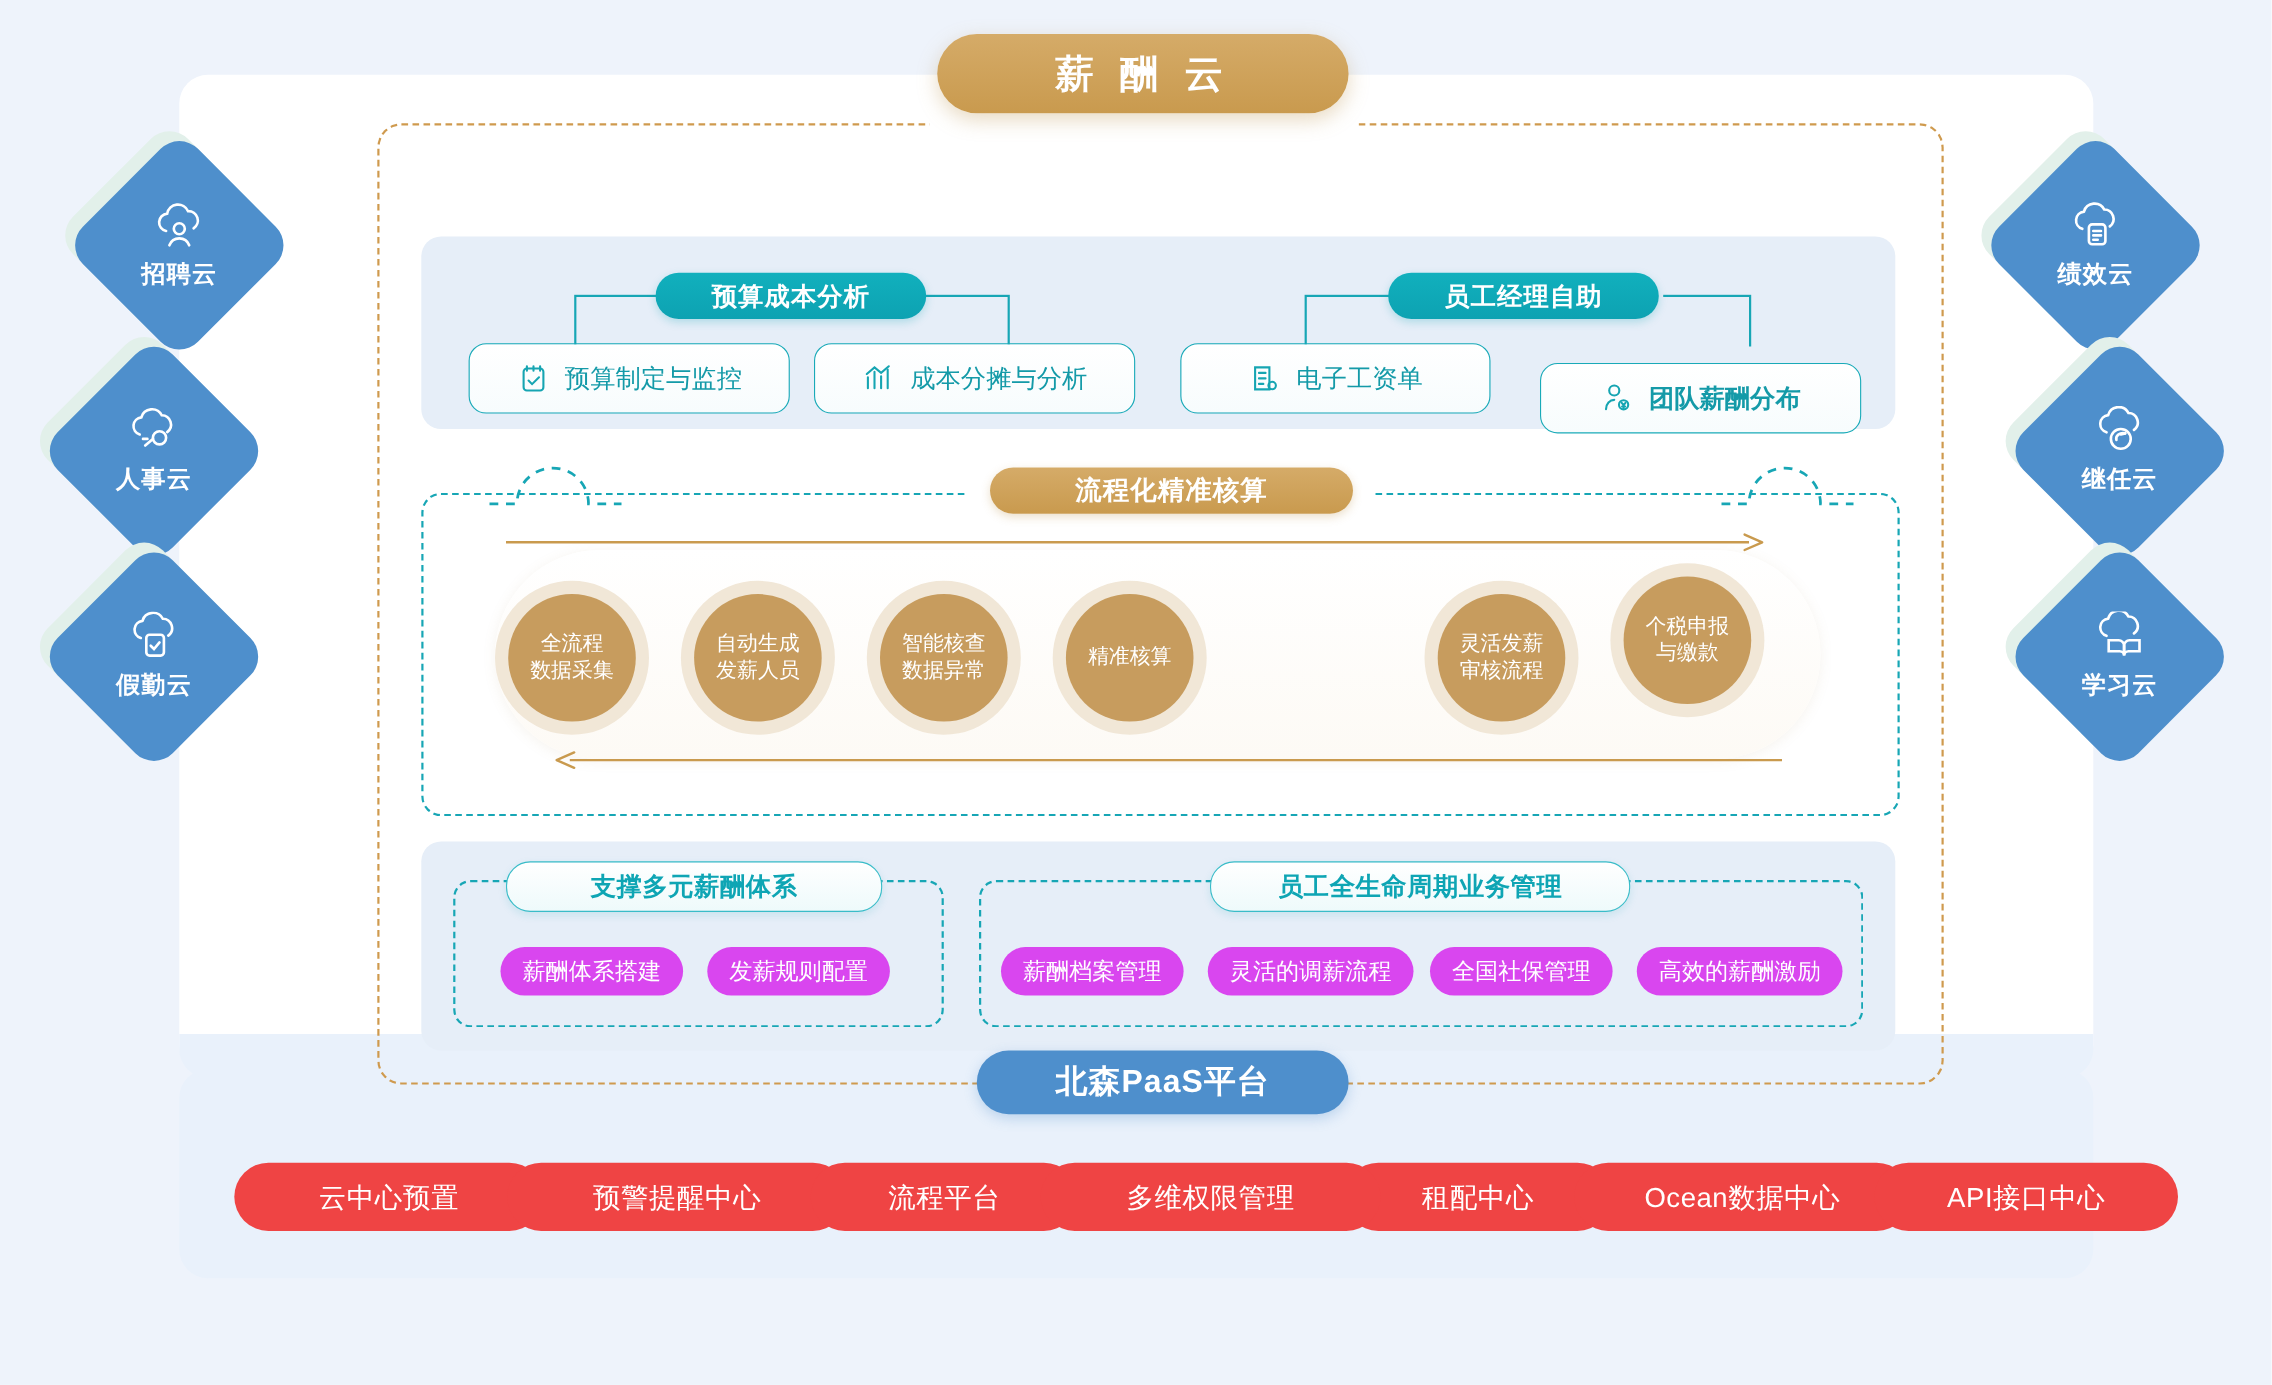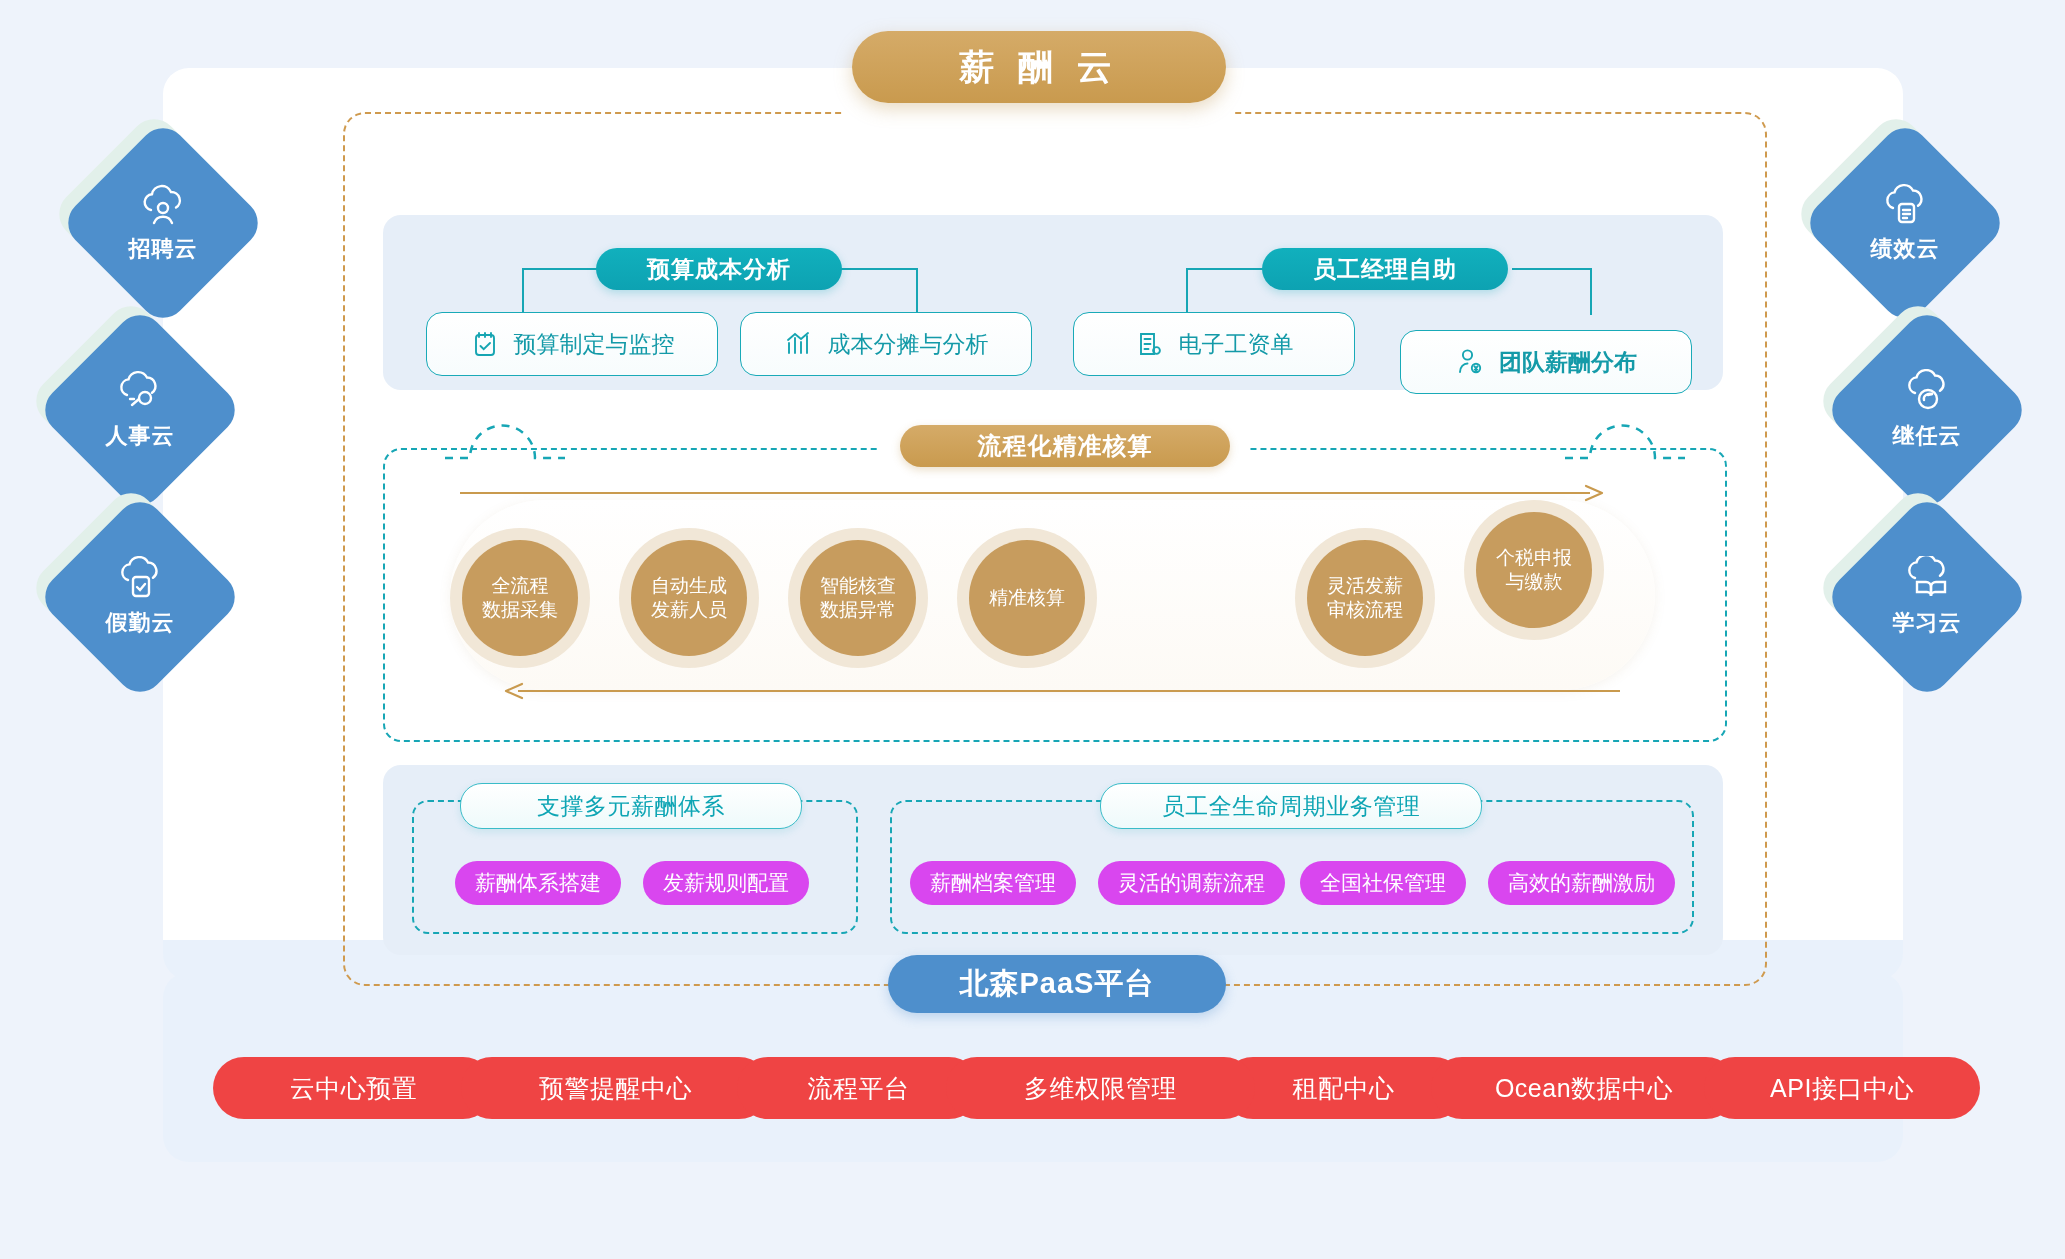--- a/index.html
+++ b/index.html
@@ -129,21 +129,21 @@
 
   
   .dgroup{
     position:absolute;border:2.5px dashed #17a6b5;border-radius:16px;
   }
   .dgroup-title{
     position:absolute;height:44px;border-radius:22px;
     background:linear-gradient(180deg,#ffffff 0%,#eefafb 100%);
     border:1.5px solid #39bcc8;
     display:flex;align-items:center;justify-content:center;
-    color:#0ea5b4;font-size:23px;font-weight:normal;letter-spacing:.5px;
+    color:#0ea5b4;font-size:23px;font-weight:bold;letter-spacing:.5px;
     box-shadow:0 3px 8px rgba(13,162,178,.14);
   }
   .tag-teal{
     position:absolute;height:44px;border-radius:22px;
     background:#d946ef;
     display:flex;align-items:center;justify-content:center;
     color:#fff;font-size:21px;padding:0 20px;white-space:nowrap;
   }
 
   
@@ -384,21 +384,21 @@
       <span>精准核算</span>
       <span></span>
     </div>
   </div>
   <div class="circ-ring" style="left:1295px;top:528px;">
     <div class="circ">
       <span>灵活发薪</span>
       <span>审核流程</span>
     </div>
   </div>
-  <div class="circ-ring" style="left:1464px;top:500px;">
+  <div class="circ-ring" style="left:1464px;top:512px;">
     <div class="circ">
       <span>个税申报</span>
       <span>与缴款</span>
     </div>
   </div>
 
   <div class="mid-panel"></div>
 
   <div class="dgroup" style="left:412px;top:800px;width:442px;height:130px;"></div>
   <div class="dgroup-title" style="left:460px;top:783px;width:340px;">支撑多元薪酬体系</div>

